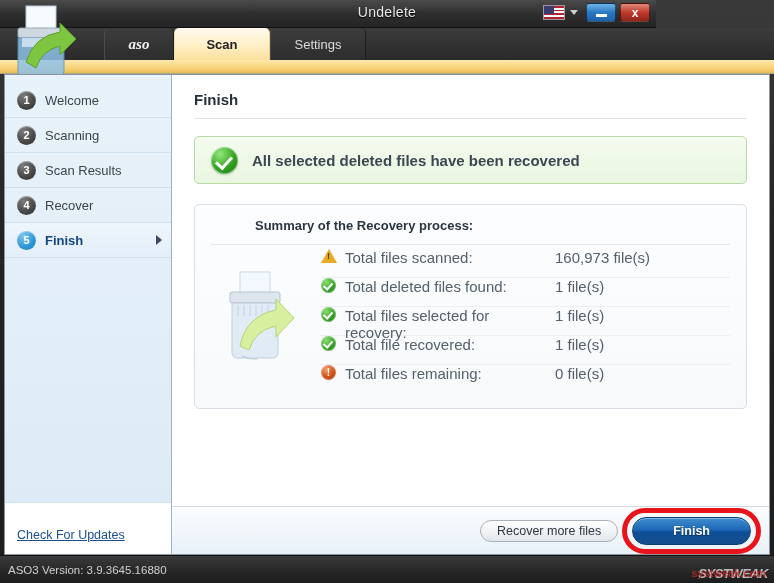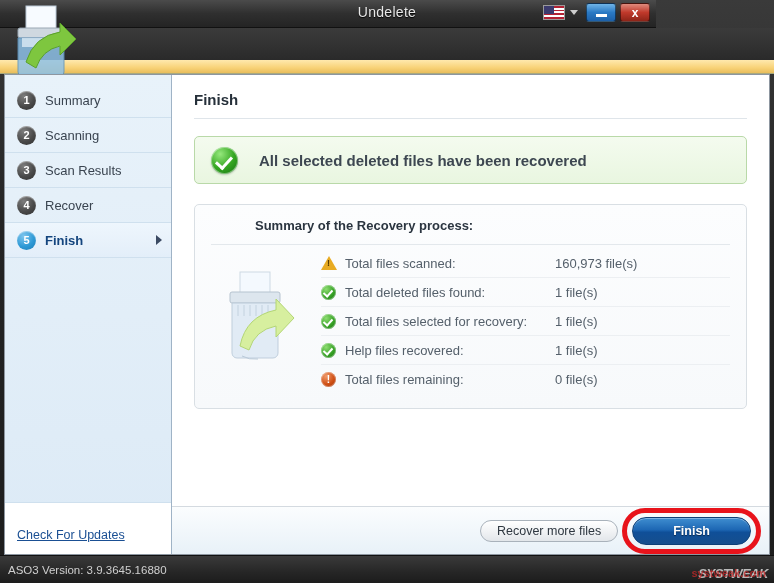--- a/index.html
+++ b/index.html
@@ -202,21 +202,21 @@
   .content-inner { flex: 1; padding: 16px 22px 0 22px; }
   .page-title {
     font-size: 15px; font-weight: bold; color: #26303a;
     padding-bottom: 10px;
   }
   .title-rule { height: 1px; background: #dfe5ea; margin-bottom: 17px; }
 
   .success-banner {
     height: 48px; border: 1px solid #b9d9a8; border-radius: 5px;
     background: linear-gradient(180deg, #f4fbef 0%, #e9f6e0 100%);
-    display: flex; align-items: center; gap: 21px; padding-left: 16px;
+    display: flex; align-items: center; gap: 14px; padding-left: 16px;
     margin-bottom: 20px;
   }
   .banner-check {
     width: 27px; height: 27px; border-radius: 50%; flex: none;
     background: radial-gradient(circle at 34% 26%, #95e87c 0%, #35a622 52%, #14710f 100%);
     position: relative; box-shadow: inset 0 0 0 1px rgba(255,255,255,.4), 0 1px 2px rgba(0,0,0,.2);
   }
   .banner-check::after {
     content: ""; position: absolute; left: 8px; top: 6px;
     width: 7px; height: 13px; border: solid #fff;
@@ -231,23 +231,23 @@
   }
   .summary-title { font-size: 13px; font-weight: bold; color: #2b3540; margin-left: 44px; }
   .summary-rule { height: 1px; background: #e3e8ec; margin: 11px 0 4px 0; }
   .summary-body { display: flex; }
   .shredder-art {
     width: 110px; flex: none;
     display: flex; align-items: center; justify-content: center;
   }
   .summary-rows { flex: 1; }
   .srow {
-    height: 29px; display: flex; align-items: center;
+    height: 29px; display: flex; align-items: flex-start;
     border-bottom: 1px solid #eceff2;
-    font-size: 13px; color: #55606b;
+    font-size: 15px; color: #55606b;
   }
   .srow:last-child { border-bottom: none; }
   .srow .si { width: 24px; display: flex; align-items: center; }
   .srow .slabel { flex: none; width: 210px; }
   .srow .svalue { color: #55606b; }
 
   
   .footer-bar {
     height: 48px; border-top: 1px solid #d4dae0;
     background: linear-gradient(180deg, #fbfdfe 0%, #e8f1f8 100%);
@@ -311,20 +311,31 @@
       <div class="btn-min">
           <div class="bar"></div>
         </div>
       <div class="btn-close">
         <span>x</span>
       </div>
     </div>
   </div>
 
   <div class="tabstrip">
+    <div class="tabs">
+      <div class="tab logo-tab">
+        <span>aso</span>
+      </div>
+      <div class="tab active">
+        <span>Scan</span>
+      </div>
+      <div class="tab">
+        <span>Settings</span>
+      </div>
+    </div>
     <div class="topright-links">
       <span><u>Demo</u></span>
       <span><u>Help</u></span>
       <span class="help-caret"></span>
     </div>
   </div>
 
   <div class="yellowband"></div>
 
   <svg style="position:absolute;left:6px;top:2px;" width="92" height="80" viewBox="0 0 92 80">
@@ -334,21 +345,21 @@
     <rect x="16" y="36" width="38" height="9" fill="#e8f2fa" opacity="0.7"></rect>
     <path d="M20 60 q8 -26 34 -30 l0 -9 l16 16 l-16 16 l0 -9 q-18 4 -24 22 z" fill="#7ec63f" stroke="#5aa02b"></path>
   </svg>
 
   <div class="body-area">
 
     <div class="sidebar">
       <div class="side-steps">
         <div class="step">
           <span class="num">1</span>
-          <span class="lbl">Summary</span>
+          <span class="lbl">Welcome</span>
         </div>
         <div class="step">
           <span class="num">2</span>
           <span class="lbl">Scanning</span>
         </div>
         <div class="step">
           <span class="num">3</span>
           <span class="lbl">Scan Results</span>
         </div>
         <div class="step">
@@ -417,21 +428,21 @@
                 <span class="si">
                     <span class="ico-check"></span>
                   </span>
                 <span class="slabel">Total files selected for recovery:</span>
                 <span class="svalue">1 file(s)</span>
               </div>
               <div class="srow">
                 <span class="si">
                     <span class="ico-check"></span>
                   </span>
-                <span class="slabel">Help files recovered:</span>
+                <span class="slabel">Total file recovered:</span>
                 <span class="svalue">1 file(s)</span>
               </div>
               <div class="srow">
                 <span class="si">
                     <span class="ico-alert"></span>
                   </span>
                 <span class="slabel">Total files remaining:</span>
                 <span class="svalue">0 file(s)</span>
               </div>
             </div>

